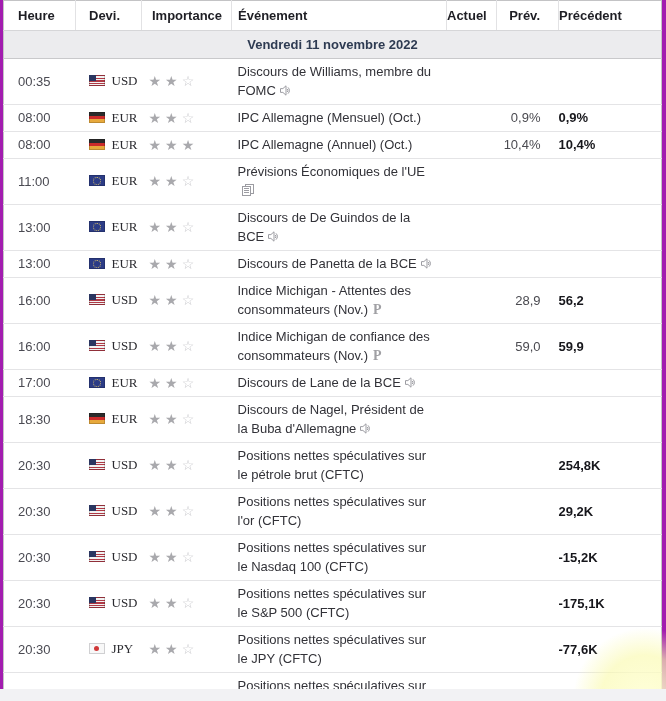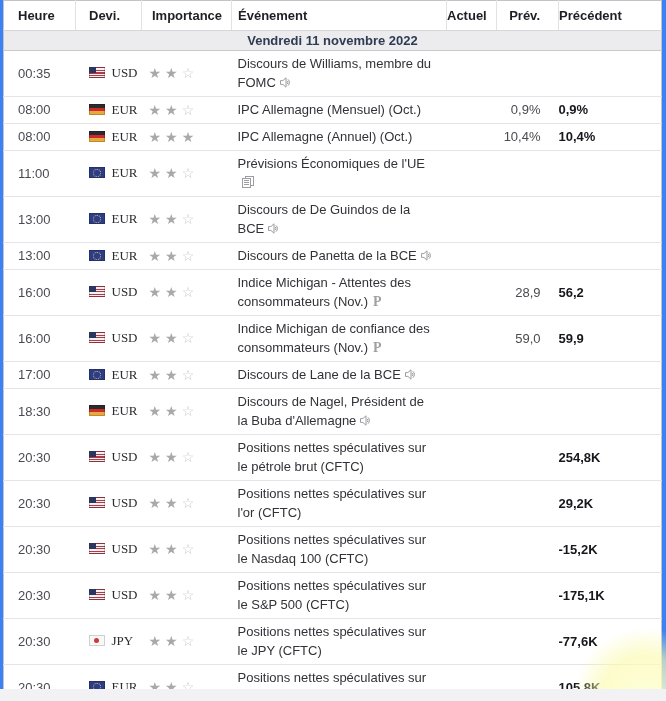--- a/index.html
+++ b/index.html
@@ -5,21 +5,21 @@
   * { margin: 0; padding: 0; box-sizing: border-box; }
   html,body { width: 666px; height: 701px; }
   body {
     font-family: "Liberation Sans", "DejaVu Sans", sans-serif;
     background: #ffffff;
     position: relative;
     overflow: hidden;
   }
   .page {
     position: absolute; inset: 0;
-    background: #3b82f6;
+    background: #a21caf;
   }
   .cal-wrap {
     position: absolute; left: 3px; top: 0; width: 659px;
   }
   table.calendar {
     width: 658px;
     border-collapse: collapse;
     table-layout: fixed;
     border: 1px solid #c3c3c5;
     background: #fff;
@@ -46,21 +46,21 @@
   th.h-imp  { padding-left: 10px; }
   th.h-event{ padding-left: 6px; }
   th.h-act, td.v-act   { text-align: right; padding-right: 20px; margin-top: 13px; }
   th.h-fcst, td.v-fcst { text-align: right; padding-right: 18px; }
   th.h-prev, td.v-prev { text-align: left; padding-right: 20px; }
 
   tr.date-row td {
     background: #ececee;
     border-top: 1px solid #c9c9cb;
     border-bottom: 1px solid #c9c9cb;
-    height: 20px; text-align: center; vertical-align: middle;
+    height: 28px; text-align: center; vertical-align: middle;
     font-size: 13px; font-weight: bold; color: #2e3b52;
   }
   tbody tr.event-row td {
     border-bottom: 1px solid #e4e4e6;
     vertical-align: middle;
     font-size: 13px;
     padding-top: 3px; padding-bottom: 4px;
     background: #fff;
   }
   td.v-time { padding-left: 14px; color: #4a4a52; }

